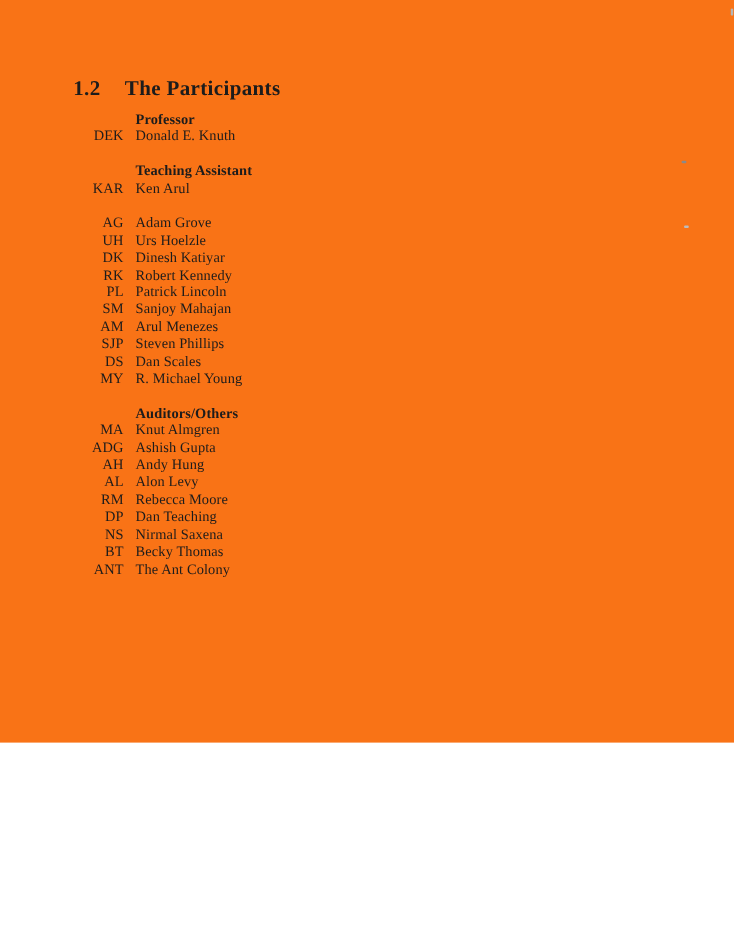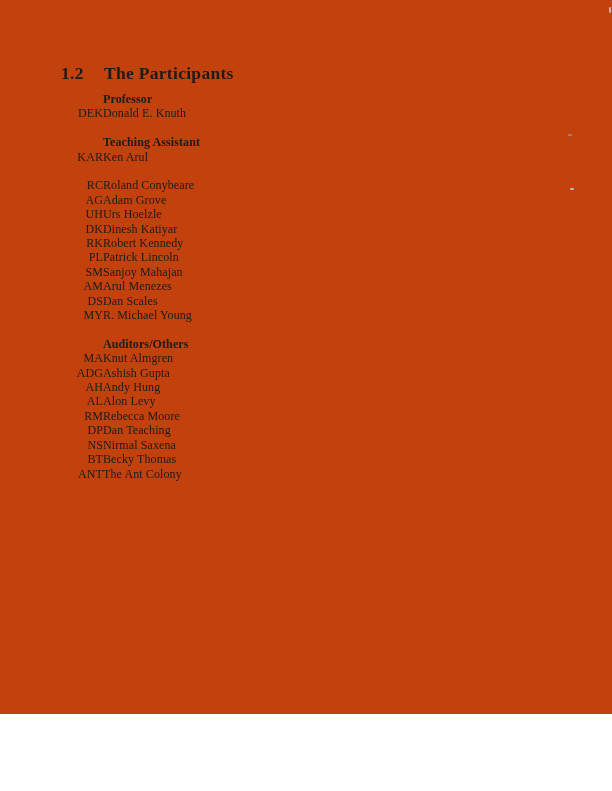--- a/index.html
+++ b/index.html
@@ -3,22 +3,22 @@
 <meta charset="utf-8">
 <style>
   html, body {
     margin: 0;
     padding: 0;
     background: #ffffff;
   }
   .page {
     position: relative;
     width: 612px;
-    height: 714px;
-    background: #c2410c;
+    height: 619px;
+    background: #f97316;
     font-family: "Liberation Serif", "DejaVu Serif", serif;
     color: #1c1c1c;
     overflow: hidden;
   }
   .heading {
     position: absolute;
     top: 63px;
     left: 61px;
     margin: 0;
     font-size: 17.5px;
@@ -47,20 +47,21 @@
     white-space: nowrap;
   }
   .abbr {
     display: block;
     width: 42px;
     text-align: right;
     flex: 0 0 42px;
   }
   .name {
     display: block;
+    margin-left: 10px;
   }
   .group-header .name {
     font-weight: bold;
   }
   .pageno {
     position: absolute;
     top: 736px;
     left: 0;
     right: 10px;
     text-align: right;
@@ -101,24 +102,20 @@
           <span class="abbr"></span>
           <span class="name">Teaching Assistant</span>
         </div>
         <div class="row">
           <span class="abbr">KAR</span>
           <span class="name">Ken Arul</span>
         </div>
       </div>
       <div class="group">
         <div class="row">
-          <span class="abbr">RC</span>
-          <span class="name">Roland Conybeare</span>
-        </div>
-        <div class="row">
           <span class="abbr">AG</span>
           <span class="name">Adam Grove</span>
         </div>
         <div class="row">
           <span class="abbr">UH</span>
           <span class="name">Urs Hoelzle</span>
         </div>
         <div class="row">
           <span class="abbr">DK</span>
           <span class="name">Dinesh Katiyar</span>
@@ -131,20 +128,24 @@
           <span class="abbr">PL</span>
           <span class="name">Patrick Lincoln</span>
         </div>
         <div class="row">
           <span class="abbr">SM</span>
           <span class="name">Sanjoy Mahajan</span>
         </div>
         <div class="row">
           <span class="abbr">AM</span>
           <span class="name">Arul Menezes</span>
+        </div>
+        <div class="row">
+          <span class="abbr">SJP</span>
+          <span class="name">Steven Phillips</span>
         </div>
         <div class="row">
           <span class="abbr">DS</span>
           <span class="name">Dan Scales</span>
         </div>
         <div class="row">
           <span class="abbr">MY</span>
           <span class="name">R. Michael Young</span>
         </div>
       </div>

